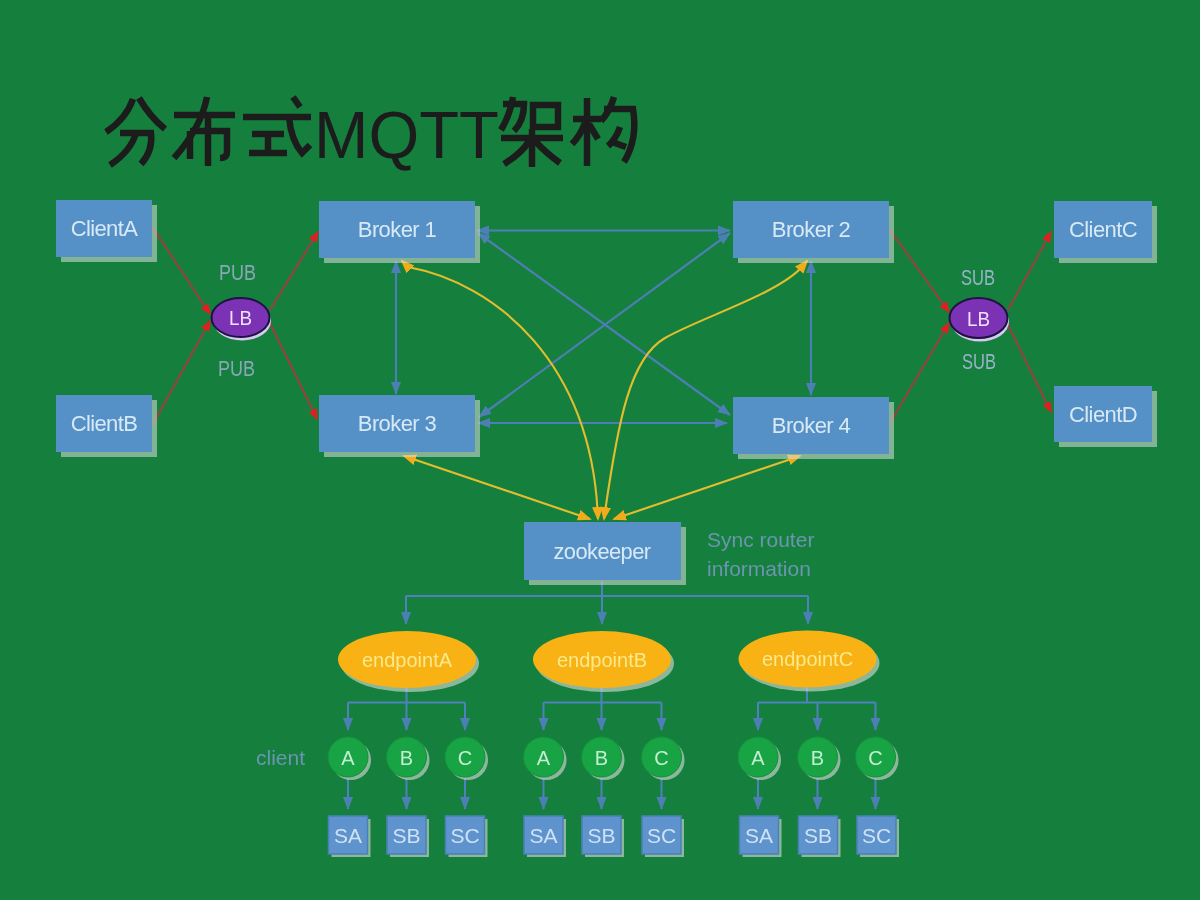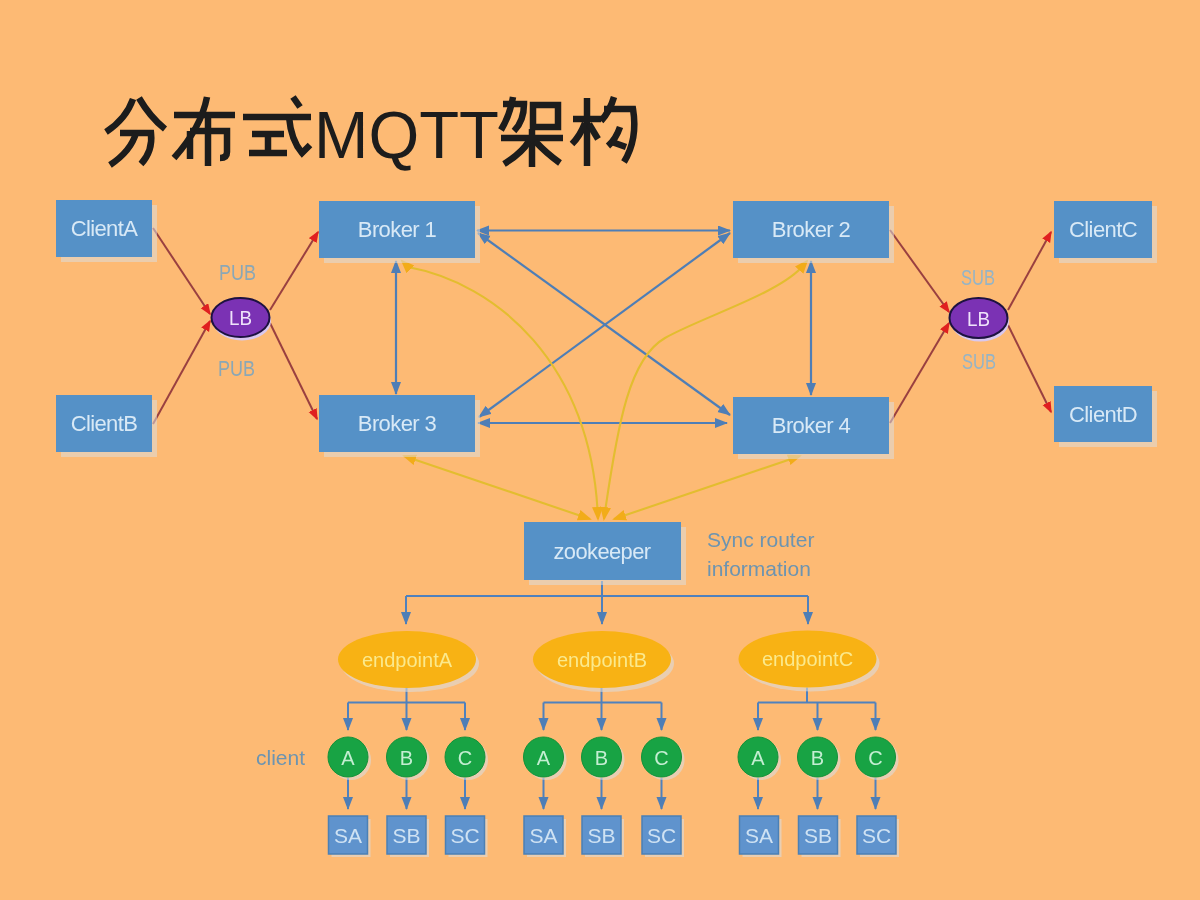--- a/index.html
+++ b/index.html
@@ -1,16 +1,16 @@
 <!DOCTYPE html>
 <html><head>
 <meta charset="utf-8">
 <style>
   html,body{margin:0;padding:0;background:#ffffff;}
-  #page{position:relative;width:1200px;height:900px;background:#fdba74;overflow:hidden;
+  #page{position:relative;width:1200px;height:900px;background:#15803d;overflow:hidden;
         font-family:"Liberation Sans", sans-serif;}
   svg{position:absolute;left:0;top:0;}
   text{font-family:"Liberation Sans", sans-serif;}
 </style>
 </head>
 <body>
 <div id="page">
 <svg width="1200" height="900" viewBox="0 0 1200 900">
 <defs>
   <marker id="ab" markerUnits="userSpaceOnUse" markerWidth="16" markerHeight="16" refX="12" refY="5" orient="auto">

